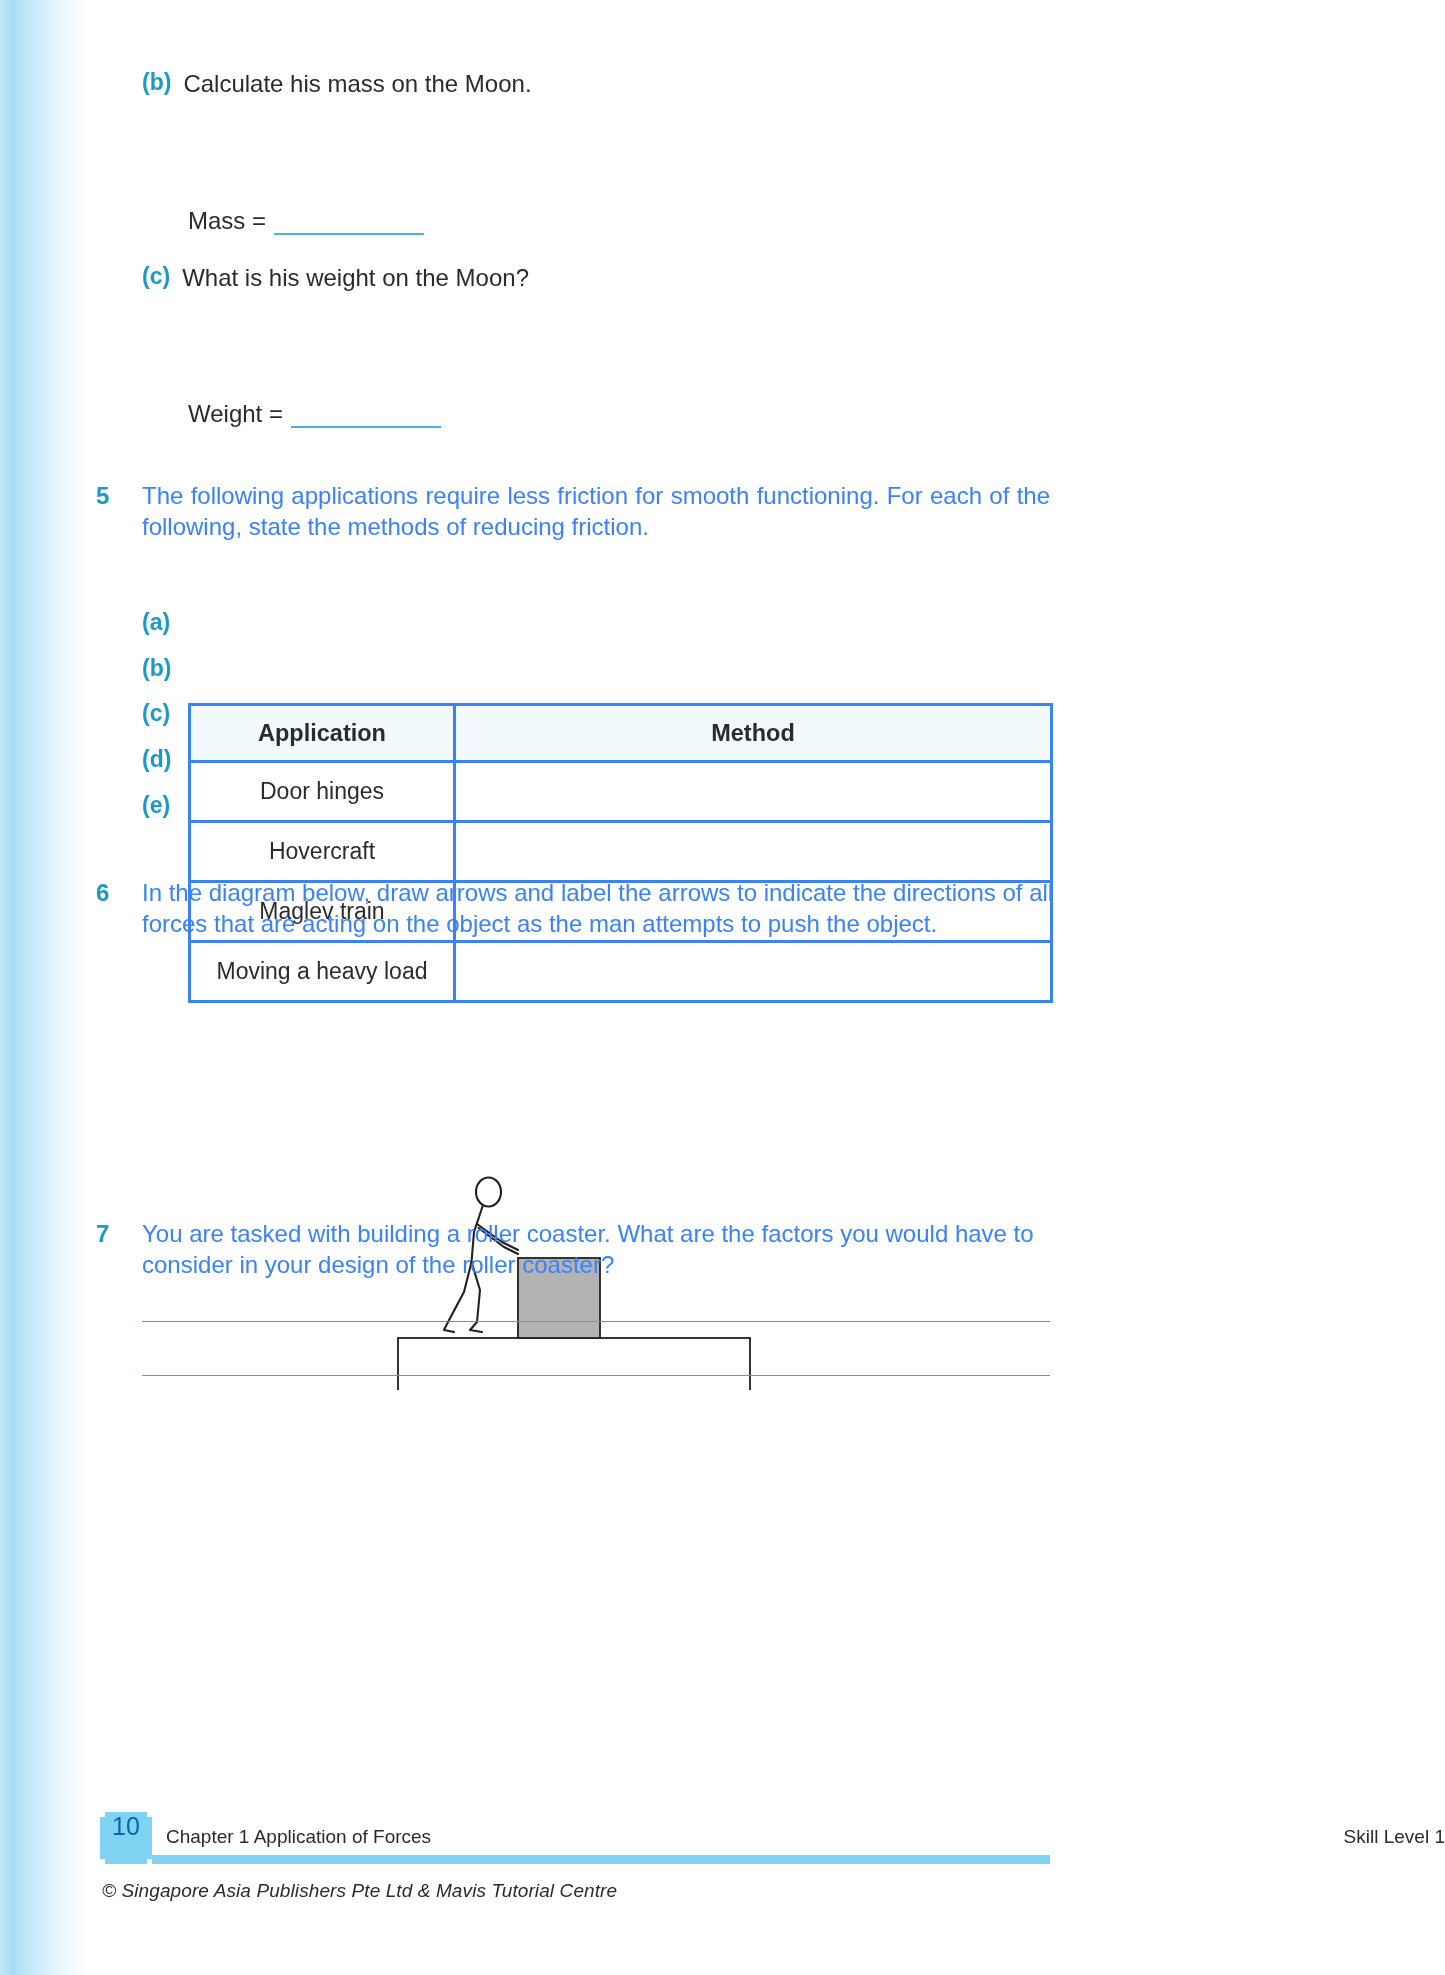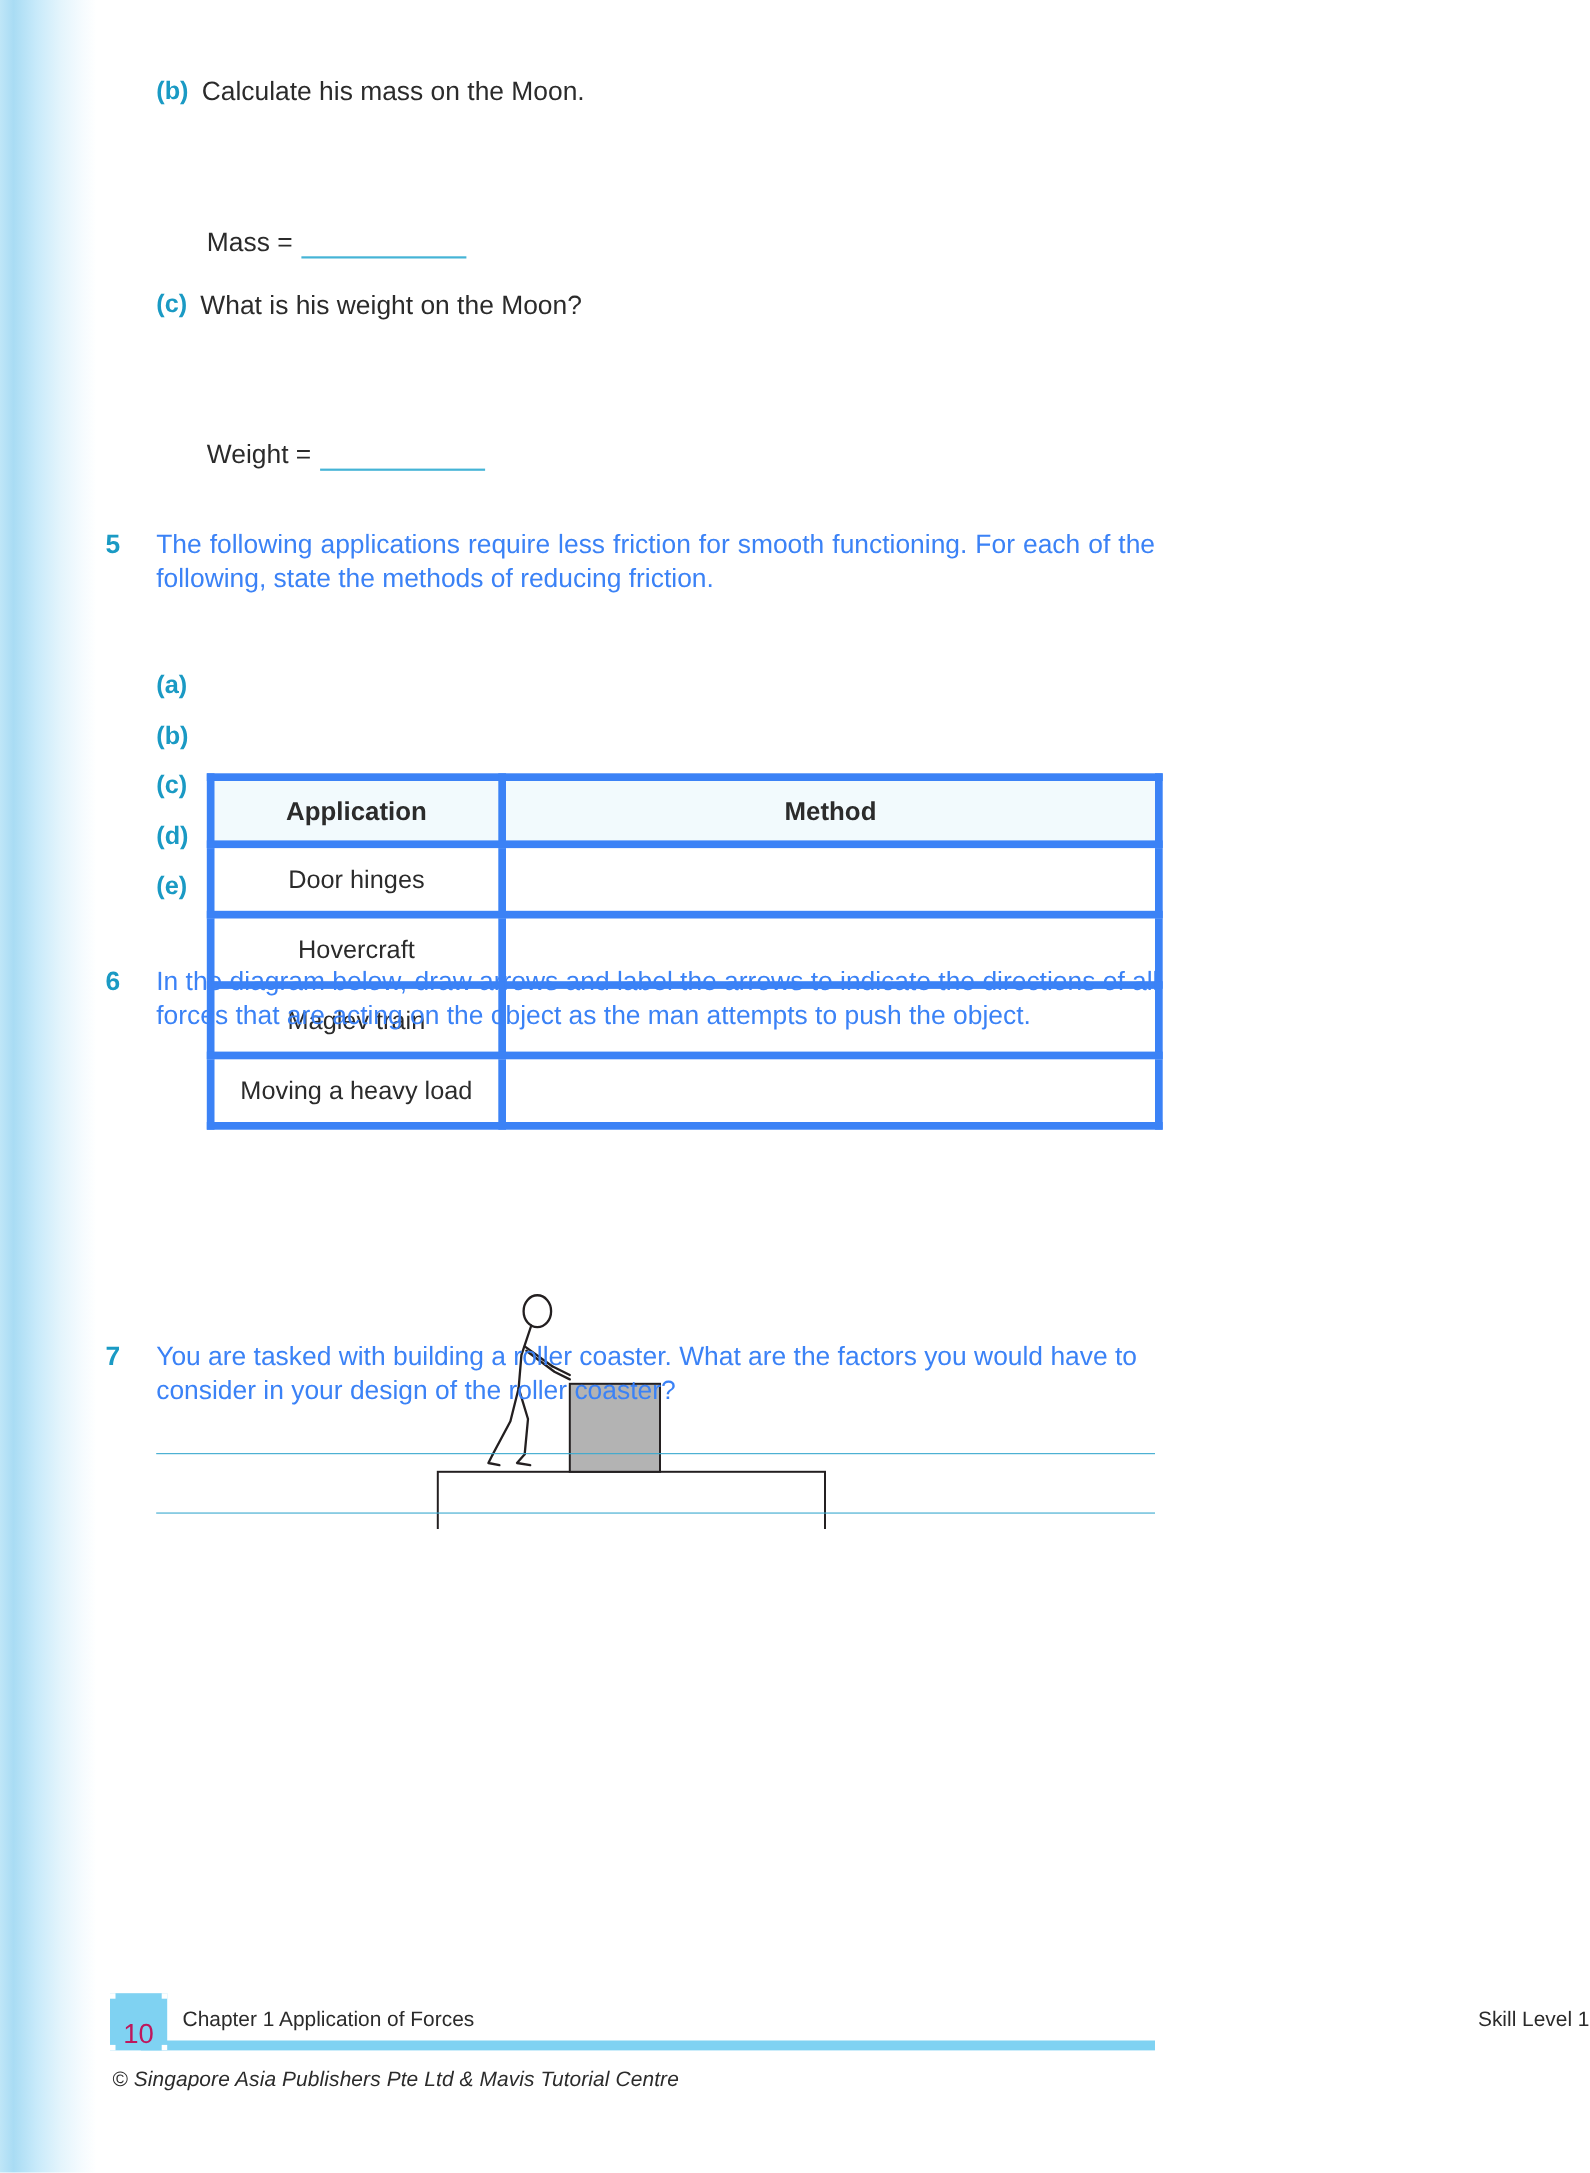--- a/index.html
+++ b/index.html
@@ -89,21 +89,21 @@
   #friction-table {
     position: absolute;
     left: 188px;
     top: 703px;
     width: 862px;
     border-collapse: collapse;
     table-layout: fixed;
   }
   #friction-table th,
   #friction-table td {
-    border: 7px solid #3b82f6;
+    border: 3px solid #3b82f6;
     height: 57px;
     padding: 0 6px;
     font-size: 23px;
     color: #2b2b2b;
     text-align: center;
     vertical-align: middle;
   }
   #friction-table th {
     background: #f2fafd;
     font-weight: bold;
@@ -149,23 +149,23 @@
     background: #7fd2f2;
   }
   #page-tab {
     position: absolute;
     left: 100px;
     top: 1812px;
     width: 52px;
     height: 52px;
     background: #7fd2f2;
     display: flex;
-    align-items: flex-end;
+    align-items: flex-start;
     justify-content: center;
-    color: #be185d;
+    color: #0369a1;
     font-size: 25px;
   }
   #page-tab-notch-tl, #page-tab-notch-tr,
   #page-tab-notch-bl, #page-tab-notch-br {
     position: absolute;
     width: 5px; height: 5px;
     background: #ffffff;
   }
   #footer-chapter {
     position: absolute;

